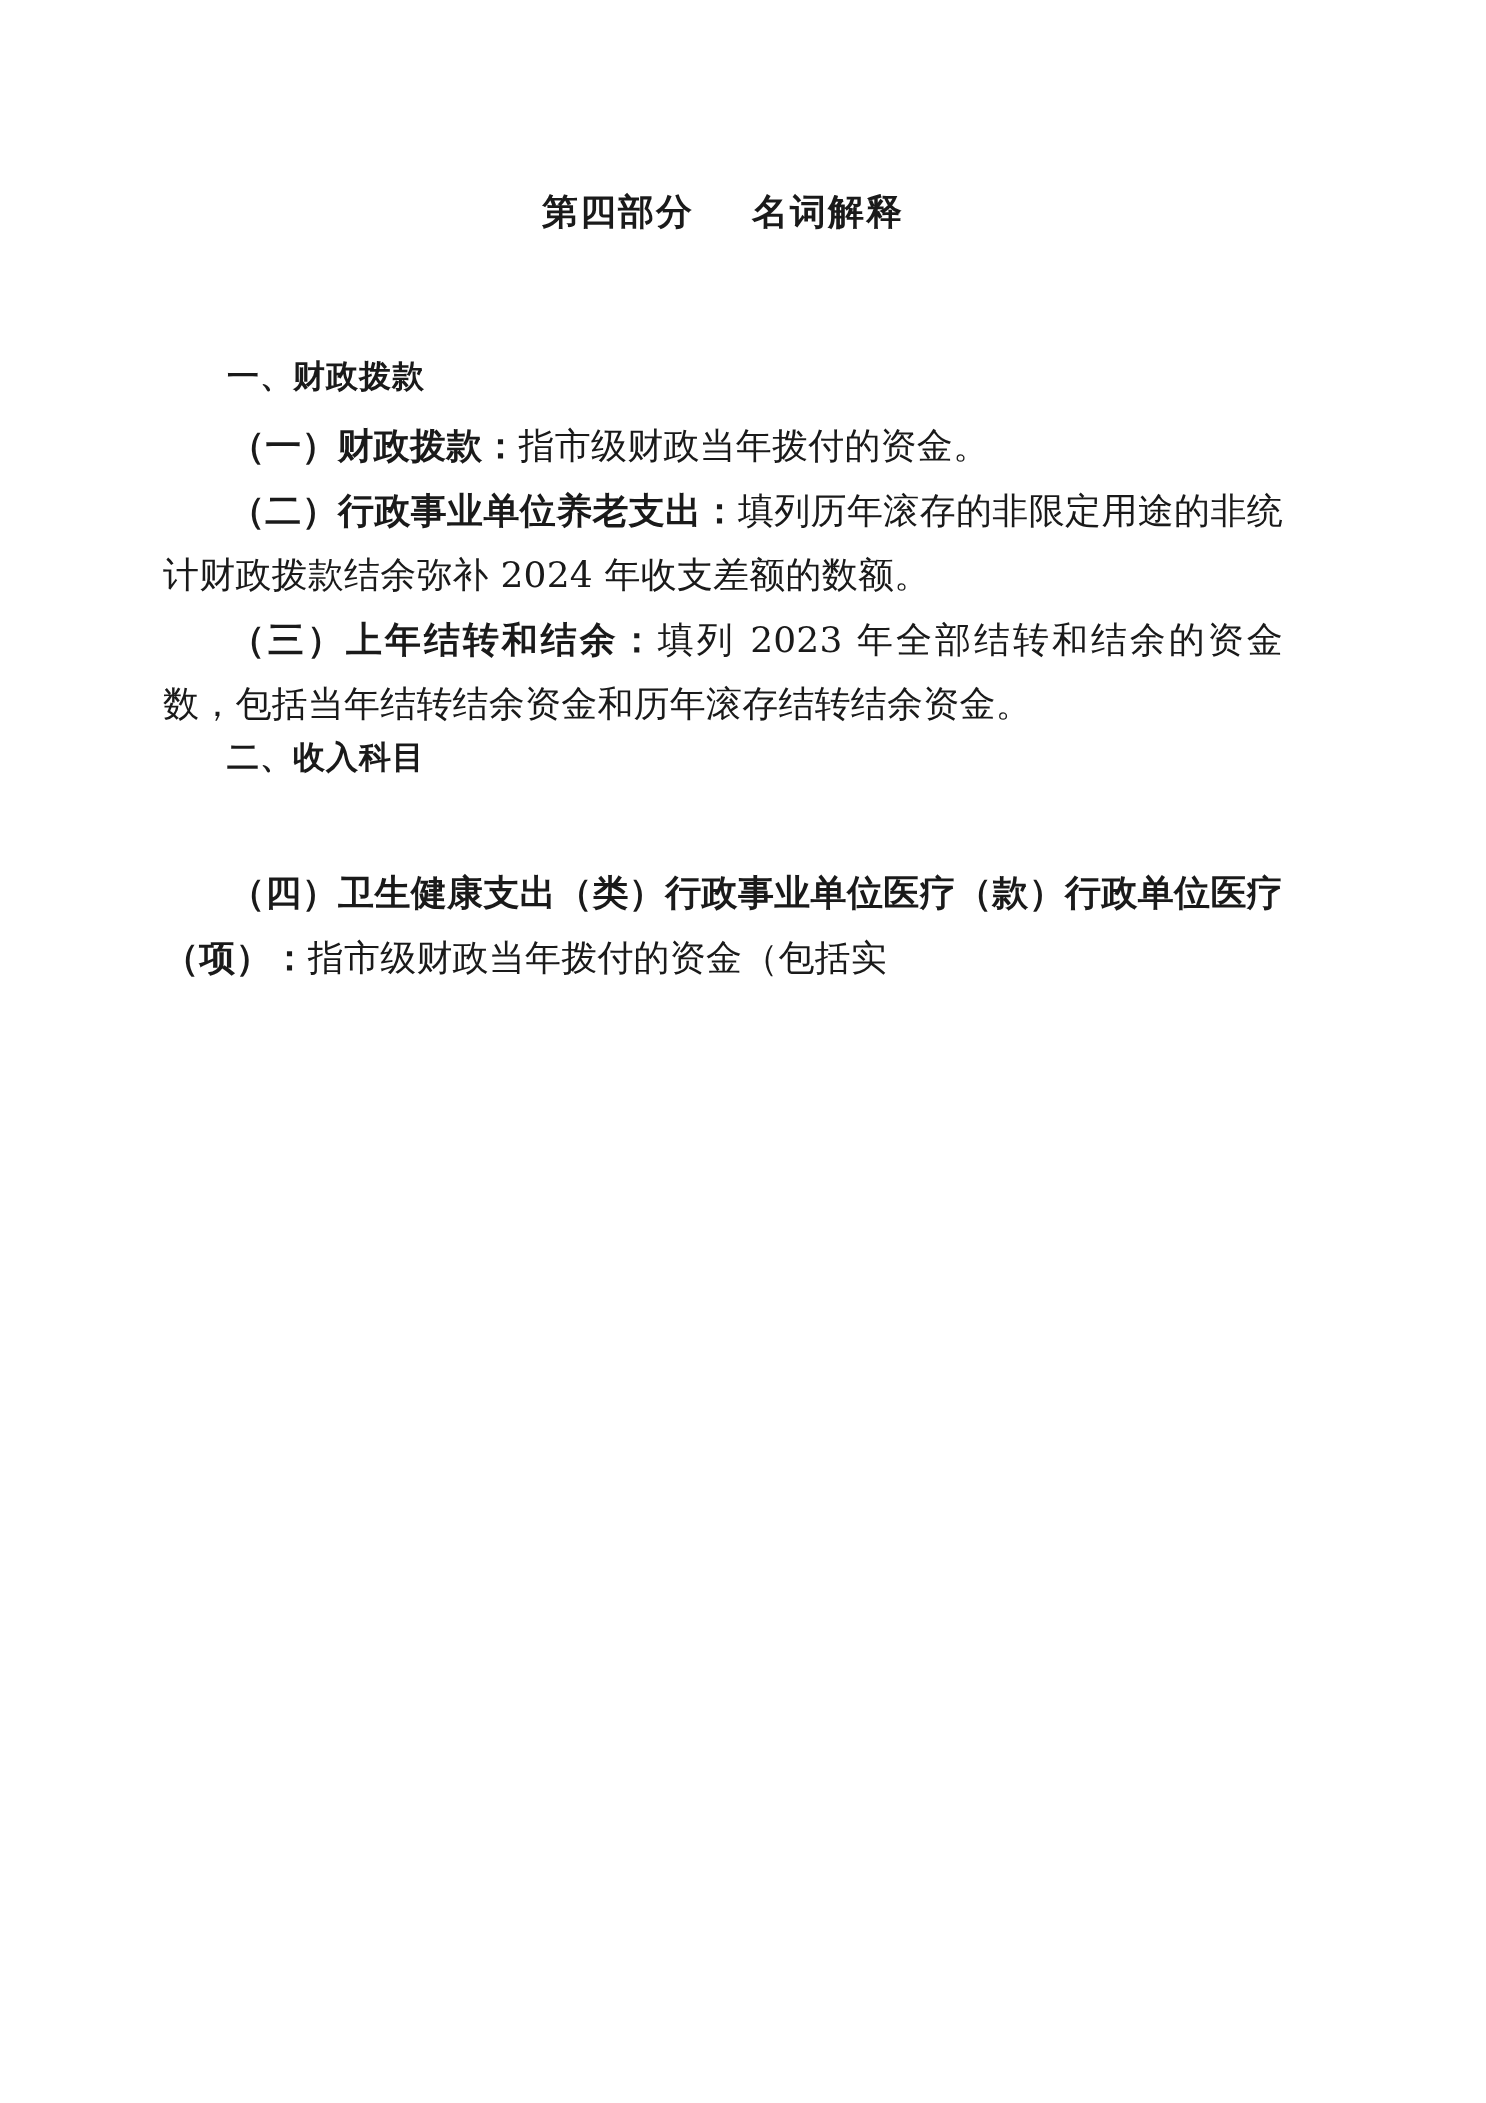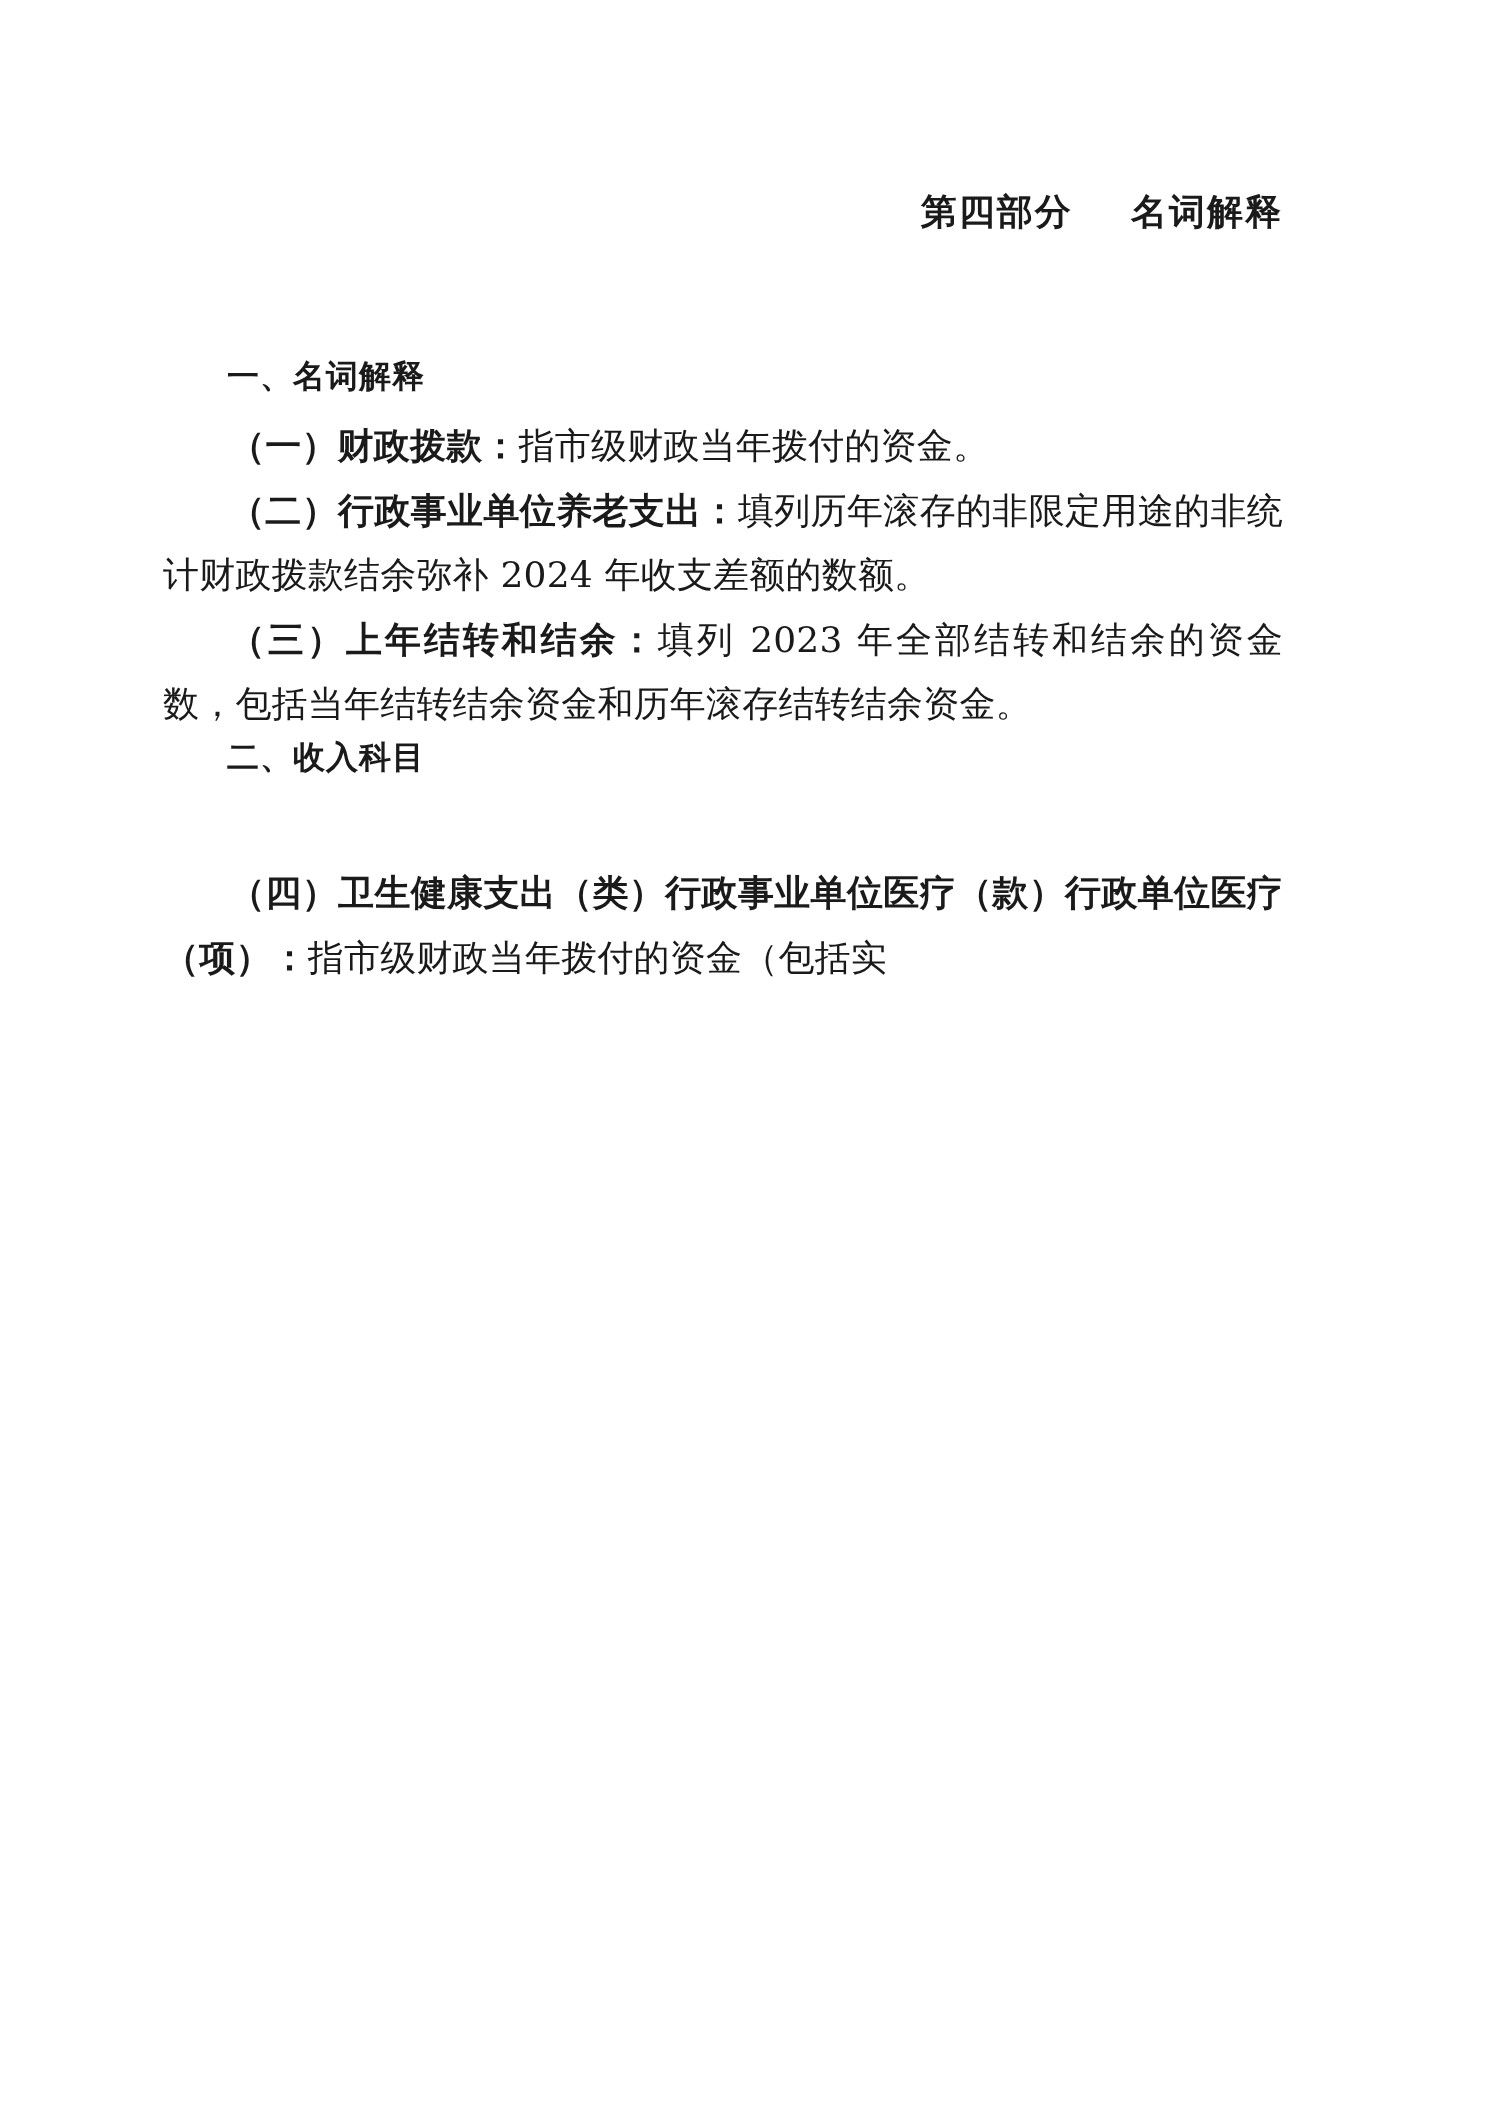--- a/index.html
+++ b/index.html
@@ -18,21 +18,21 @@
     overflow: hidden;
   }
   .content {
     position: absolute;
     left: 163px;
     top: 0;
     width: 1120px;
   }
   .doc-title {
     margin-top: 188px;
-    text-align: right;
+    text-align: center;
     font-size: 36px;
     font-weight: bold;
     letter-spacing: 2px;
     white-space: pre;
     font-family: "DejaVu Serif", "Liberation Serif", serif;
   }
   .section-heading {
     font-size: 32px;
     font-weight: bold;
     margin-top: 0;
@@ -57,21 +57,21 @@
 </head>
 <body>
 
 <div class="page">
   <div class="content">
 
     <div class="doc-title">第四部分    名词解释</div>
 
     <div class="spacer-1"></div>
 
-    <div class="section-heading">一、名词解释</div>
+    <div class="section-heading">一、财政拨款</div>
 
     <div class="gap-small"></div>
 
     <p class="para"><span class="lead">（一）财政拨款：</span><span>指市级财政当年拨付的资金。</span></p>
 
     <p class="para"><span class="lead">（二）行政事业单位养老支出：</span><span>填列历年滚存的非限定用途的非统计财政拨款结余弥补 2024 年收支差额的数额。</span></p>
 
     <p class="para"><span class="lead">（三）上年结转和结余：</span><span>填列 2023 年全部结转和结余的资金数，包括当年结转结余资金和历年滚存结转结余资金。</span></p>
 
     <div class="section-heading">二、收入科目</div>

